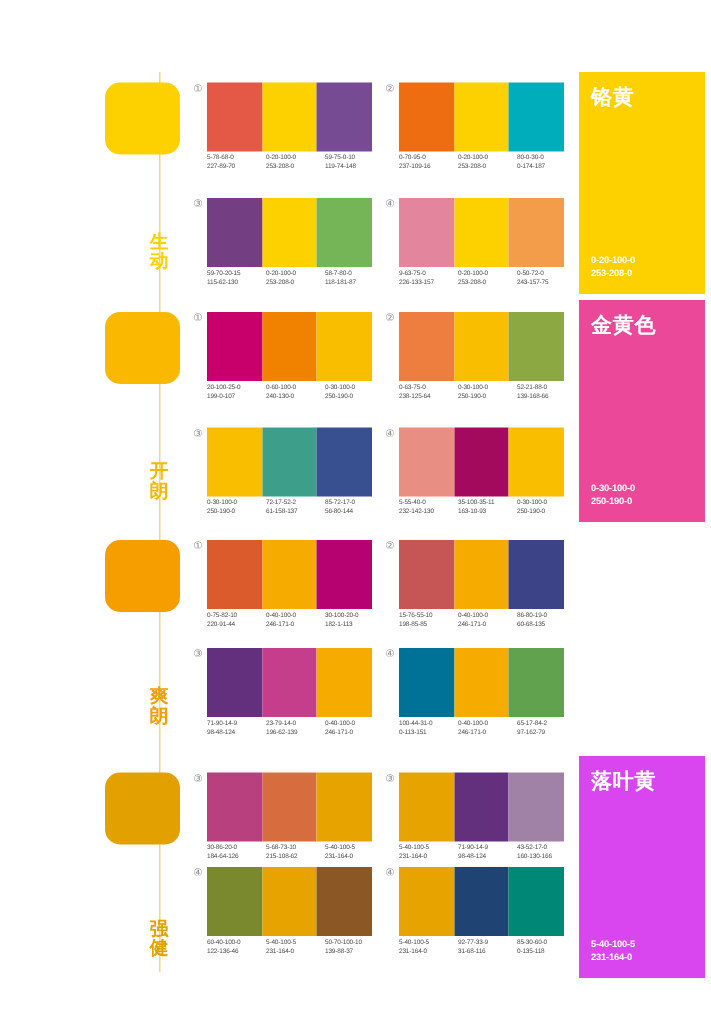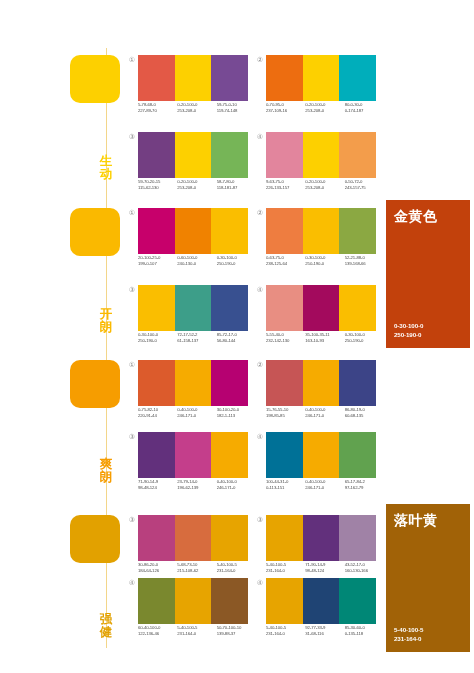--- a/index.html
+++ b/index.html
@@ -420,28 +420,35 @@
           </div>
           <div class="code">
             <b>85-30-60-0</b>
             <b>0-135-118</b>
           </div>
         </div>
       </div>
     </div>
 
   <div class="features" id="feature-area">
-      <div class="feature" style="top: 200px; height: 148px; background: #c2410c;">
+      <div class="feature" style="top: 48px; height: 148px; background: rgb(253, 208, 0);">
+        <div class="feat-title">铬黄</div>
+        <div class="feat-codes">
+          <b>0-20-100-0</b>
+          <b>253-208-0</b>
+        </div>
+      </div>
+      <div class="feature" style="top: 200px; height: 148px; background: #ec4899;">
         <div class="feat-title">金黄色</div>
         <div class="feat-codes">
           <b>0-30-100-0</b>
           <b>250-190-0</b>
         </div>
       </div>
-      <div class="feature" style="top: 504px; height: 148px; background: #a16207;">
+      <div class="feature" style="top: 504px; height: 148px; background: #d946ef;">
         <div class="feat-title">落叶黄</div>
         <div class="feat-codes">
           <b>5-40-100-5</b>
           <b>231-164-0</b>
         </div>
       </div>
     </div>
 
 </div>
 

